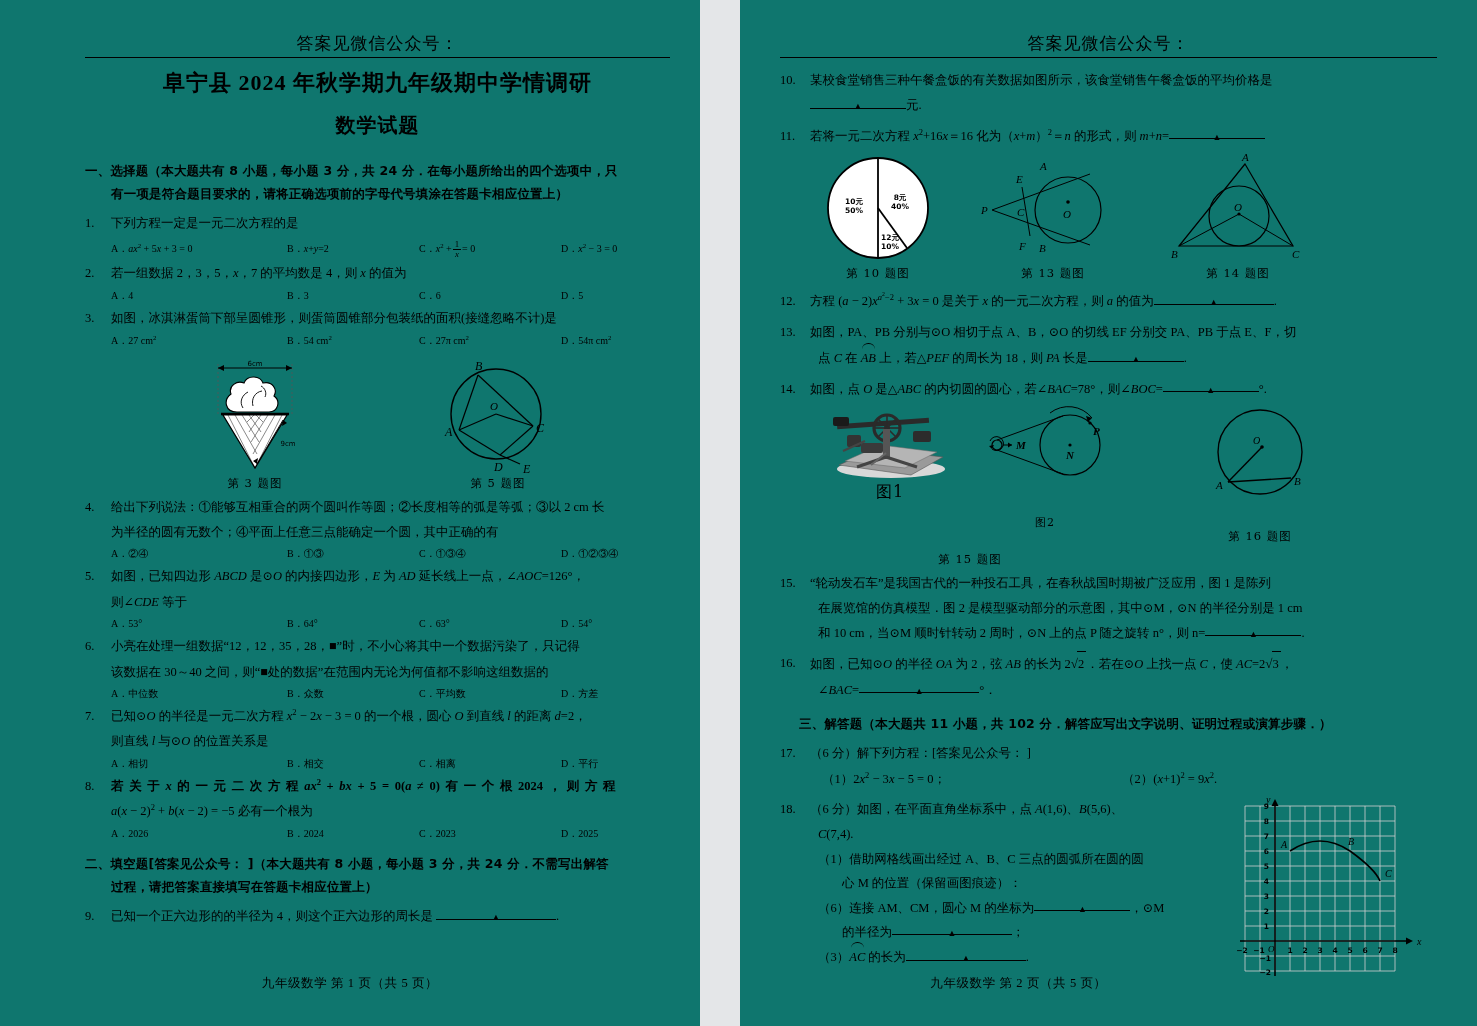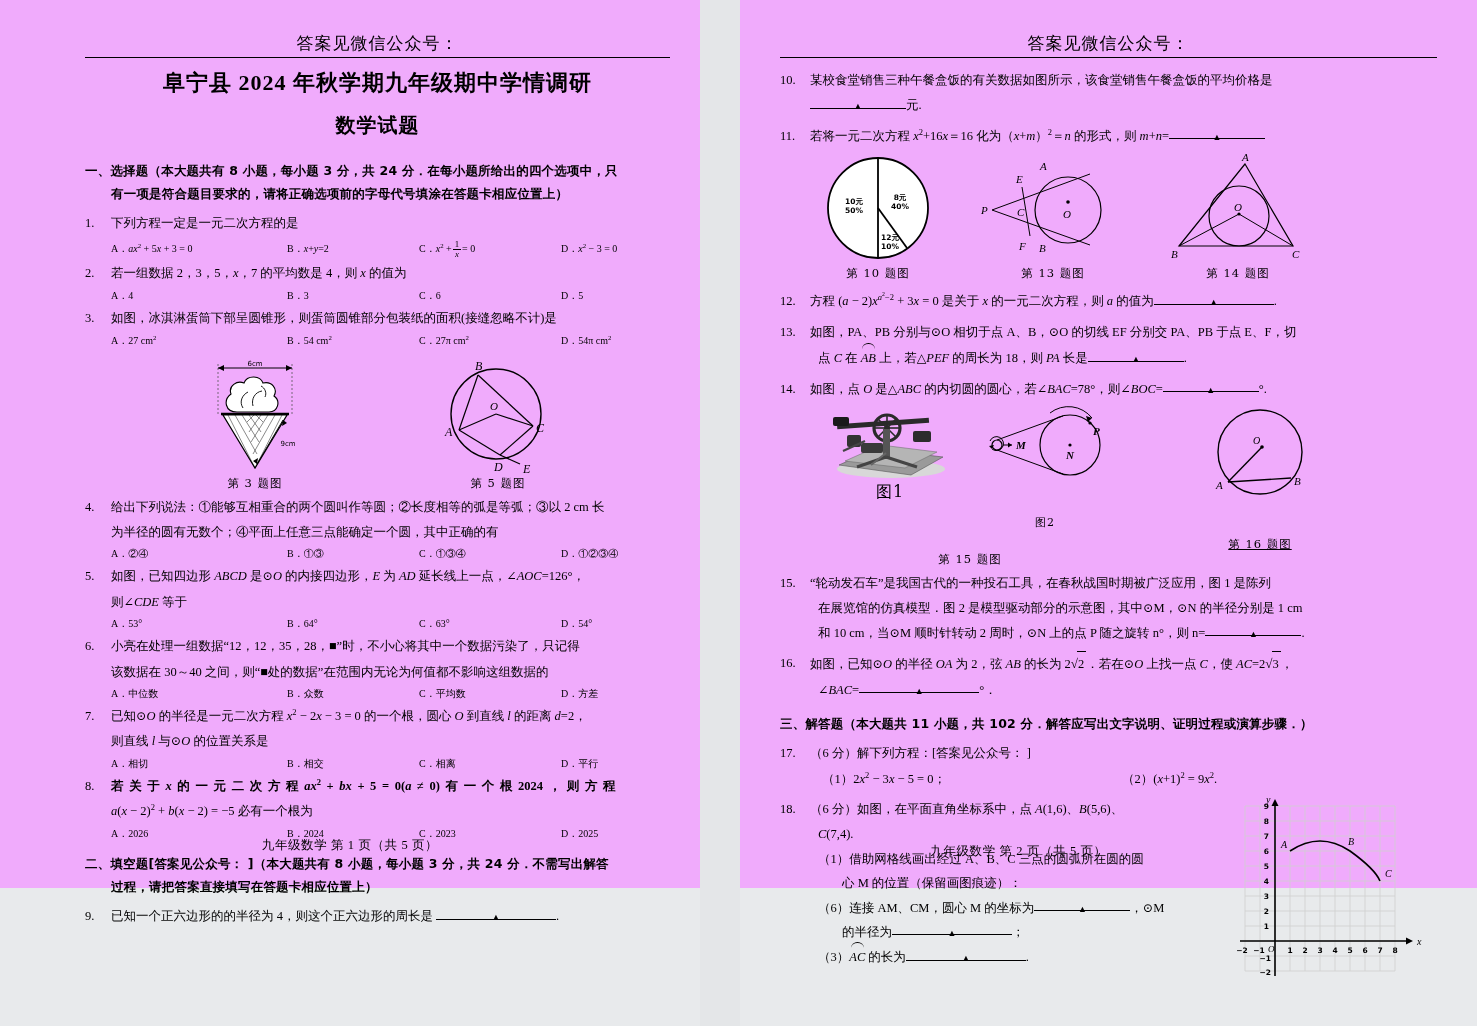--- a/index.html
+++ b/index.html
@@ -5,22 +5,22 @@
   html,body{margin:0;padding:0;}
   body{
     width:1477px;height:1026px;
     background:#e8eaec;
     font-family:"Liberation Serif","DejaVu Serif",serif;
     color:#000;
     overflow:hidden;
   }
   .spread{display:flex;width:1477px;height:1026px;}
   .page{
-    background:#f0abfc;
-    height:888px;
+    background:#0f766e;
+    height:1026px;
     position:relative;
     box-sizing:border-box;
   }
   .page-left{width:700px;padding:14px 30px 0 85px;}
   .gutter{width:40px;background:#e4e6e8;height:1026px;}
   .page-right{width:737px;padding:14px 40px 0 40px;}
 
   
   .wx-note{
     text-align:center;
@@ -143,21 +143,21 @@
 
   
   .footer{
     position:absolute;
     left:0;right:0;
     bottom:34px;
     text-align:center;
     font-size:12.5px;
     letter-spacing:.6px;
   }
-  .footer-r{bottom:28px;}
+  .footer-r{bottom:34px;}
 
   svg{display:block;}
 </style>
 </head>
 <body>
 
 <div class="spread">
 
   <div class="page page-left">
 
@@ -511,21 +511,21 @@
       <div class="fig" style="width:220px;margin-left:20px;">
         <svg width="110" height="100" viewBox="0 0 110 100">
           <circle cx="55" cy="47" r="42" fill="none" stroke="#000" stroke-width="1.4"></circle>
           <circle cx="57" cy="42" r="1.8" fill="#000"></circle>
           <line x1="57" y1="42" x2="23" y2="77" stroke="#000" stroke-width="1.4"></line>
           <line x1="23" y1="77" x2="86" y2="73" stroke="#000" stroke-width="1.4"></line>
           <text x="48" y="39" font-size="10" font-style="italic" font-family="Liberation Serif, serif">O</text>
           <text x="11" y="84" font-size="11" font-style="italic" font-family="Liberation Serif, serif">A</text>
           <text x="89" y="80" font-size="11" font-style="italic" font-family="Liberation Serif, serif">B</text>
         </svg>
-        <div class="figcap" style="margin-top:32px;text-decoration:underline;">第 16 题图</div>
+        <div class="figcap" style="margin-top:24px;">第 16 题图</div>
       </div>
     </div>
 
     <div class="q" style="margin-top:4px;">
       <span class="qnum wide">15.</span>
       <span class="qbody">“轮动发石车”是我国古代的一种投石工具，在春秋战国时期被广泛应用，图 1 是陈列</span>
     </div>
     <div class="qcont w30" style="padding-left:38px;">在展览馆的仿真模型．图 2 是模型驱动部分的示意图，其中⊙M，⊙N 的半径分别是 1 cm</div>
     <div class="qcont w30" style="padding-left:38px;">
       <span>和 10 cm，当⊙M 顺时针转动 2 周时，⊙N 上的点 P 随之旋转 n°，则 n=</span><span class="blank bl-md"></span><span>.</span>
@@ -534,21 +534,21 @@
     <div class="q" style="margin-top:6px;">
       <span class="qnum wide">16.</span>
       <span class="qbody">
         如图，已知⊙<i>O</i> 的半径 <i>OA</i> 为 2，弦 <i>AB</i> 的长为 2<span class="radic">√</span><span class="sqrt">2</span>．若在⊙<i>O</i> 上找一点 <i>C</i>，使 <i>AC</i>=2<span class="radic">√</span><span class="sqrt">3</span>，
       </span>
     </div>
     <div class="qcont w30" style="padding-left:38px;">
       ∠<i>BAC</i>=<span class="blank bl-lg"></span>°．
     </div>
 
-    <div class="section-head" style="margin-top:10px;">三、解答题（本大题共 11 小题，共 102 分．解答应写出文字说明、证明过程或演算步骤．）</div>
+    <div class="section-head" style="margin-top:10px;margin-left:19px;">三、解答题（本大题共 11 小题，共 102 分．解答应写出文字说明、证明过程或演算步骤．）</div>
 
     <div class="q">
       <span class="qnum wide">17.</span>
       <span class="qbody">（6 分）解下列方程：[答案见公众号：  ]</span>
     </div>
     <div class="qcont w30" style="display:flex;padding-left:42px;">
       <span style="width:300px;">（1）2<i>x</i><span class="sup">2</span> − 3<i>x</i> − 5 = 0；</span>
       <span>（2）(<i>x</i>+1)<span class="sup">2</span> = 9<i>x</i><span class="sup">2</span>.</span>
     </div>
 

